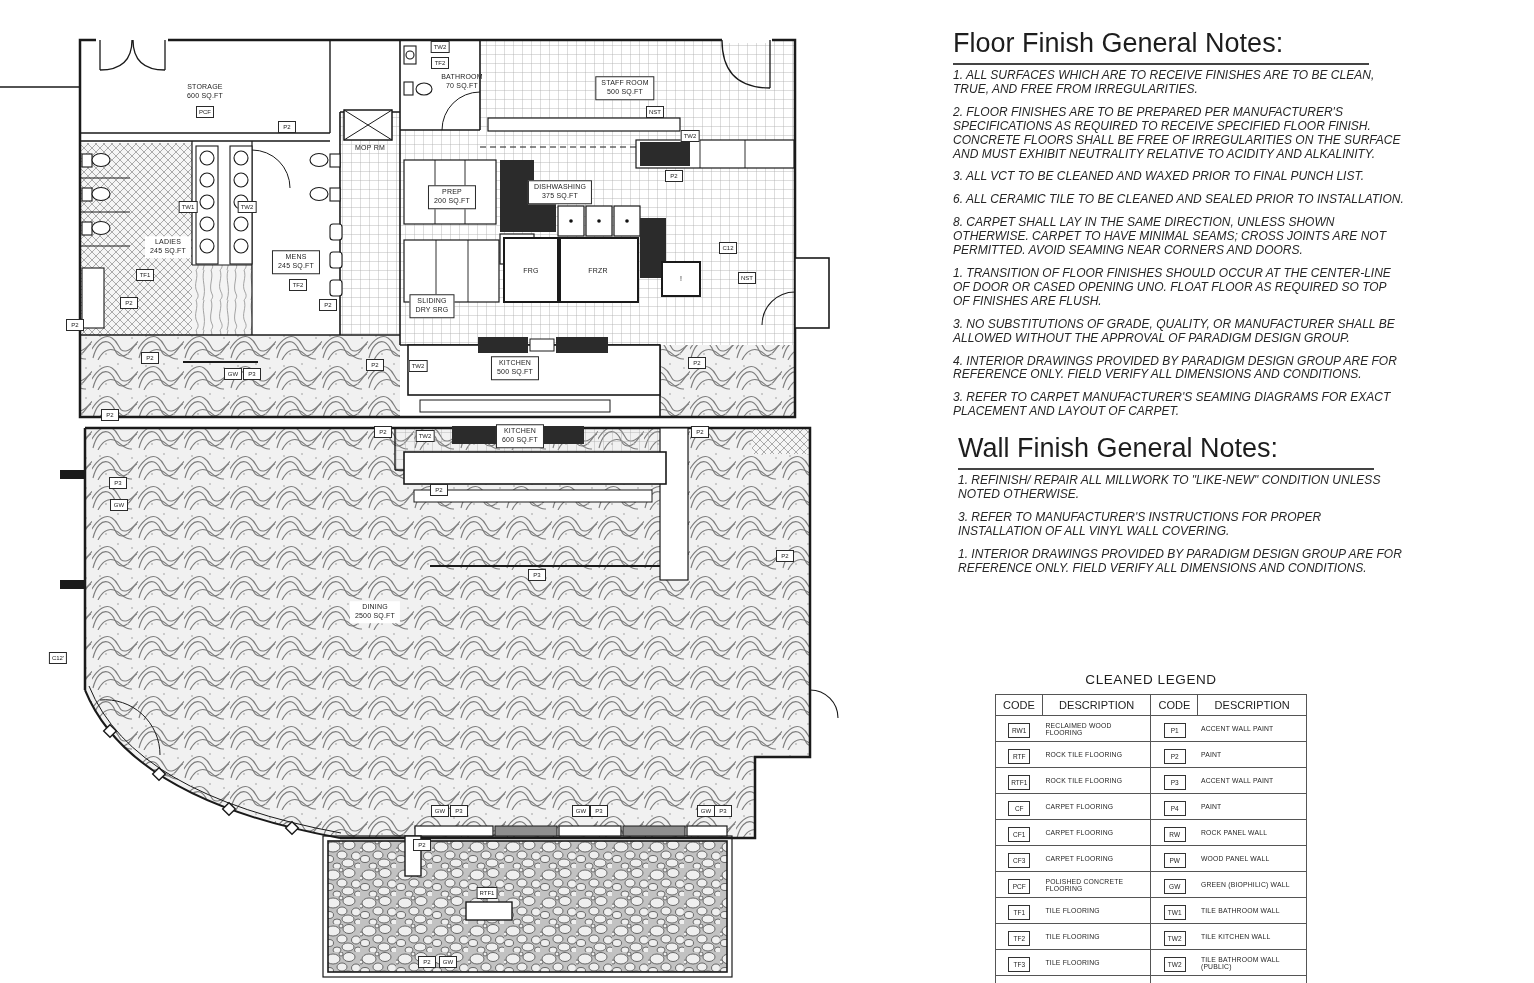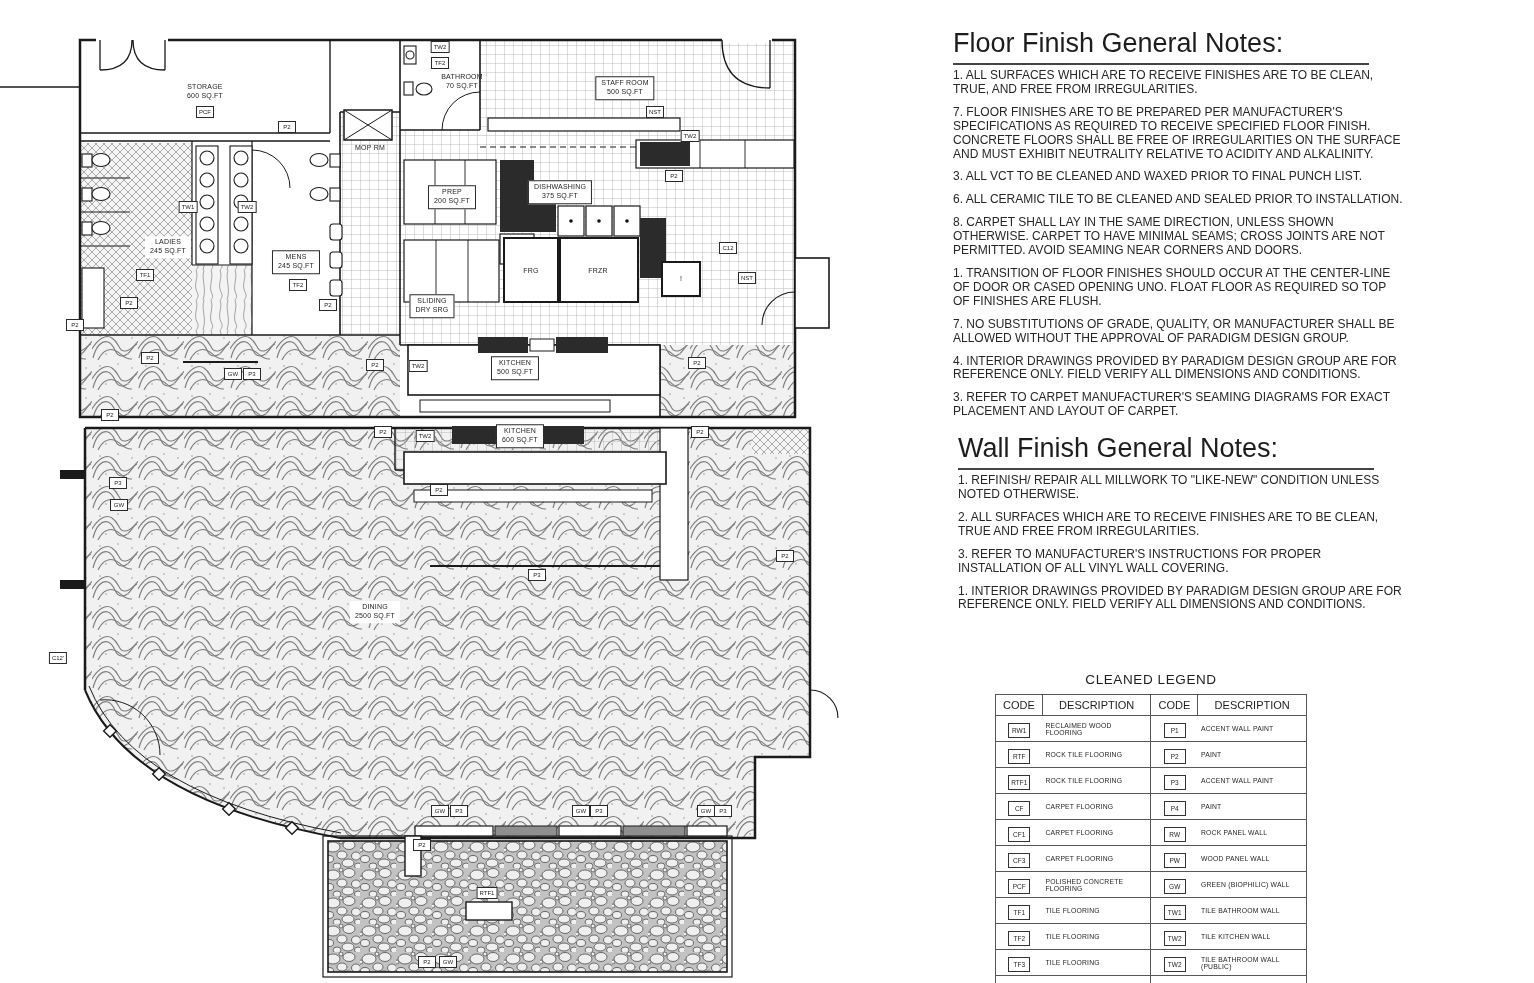--- a/index.html
+++ b/index.html
@@ -13,21 +13,21 @@
   .plan-label.boxed{background:#fff;border:1px solid #2a2a2a;padding:2px 5px;}
   .plan-label.bg{background:#fff;padding:2px 5px;}
   .plan-tag{position:absolute;transform:translate(-50%,-50%);background:#fff;
             border:1px solid #2a2a2a;font-size:6px;line-height:1;padding:2px 2px;
             min-width:12px;text-align:center;color:#1c1c1c;}
   
   .notes{position:absolute;left:937px;top:28px;width:452px;margin-left:16px;}
   .notes h1{font-size:27px;font-weight:400;margin:0 0 4px 0;color:#1d1d1d;
             border-bottom:2px solid #444;padding-bottom:4px;width:416px;}
   .notes h1.wall{margin-left:5px;margin-top:14px;}
-  .note{font-size:12px;line-height:1.16;margin:0 0 9px 0;font-weight:500;color:#262626;}
+  .note{font-size:12px;line-height:1.16;margin:0 0 9px 0;font-weight:500;color:#262626;font-style:italic;}
   .wall-note{margin-left:5px;}
   
   .legend{position:absolute;left:995px;top:672px;width:312px;}
   .legend-title{text-align:center;font-size:13.5px;letter-spacing:.6px;color:#1d1d1d;margin-bottom:7px;}
   table.legend-table{border-collapse:collapse;width:100%;}
   .legend-table th{font-size:11px;font-weight:400;border:1px solid #555;padding:4px 2px;color:#1d1d1d;}
   .legend-table td{border-top:1px solid #555;border-bottom:1px solid #555;padding:3px 3px;height:18px;}
   .legend-table td.codecell{border-left:1px solid #555;width:44px;text-align:center;}
   .legend-table td.desccell{border-right:1px solid #555;width:112px;font-size:6.8px;color:#1d1d1d;letter-spacing:.2px;}
   .code-box{display:inline-block;border:1px solid #333;background:#fff;font-size:6.5px;
@@ -318,33 +318,32 @@
       <div class="plan-tag" style="left: 422px; top: 845px;">P2</div>
       <div class="plan-tag" style="left: 487px; top: 893px;">RTF1</div>
       <div class="plan-tag" style="left: 427px; top: 962px;">P2</div>
       <div class="plan-tag" style="left: 448px; top: 962px;">GW</div>
     </div>
 
   <div class="notes">
     <h1>Floor Finish General Notes:</h1>
     <div id="floor-notes">
         <p class="note">1. ALL SURFACES WHICH ARE TO RECEIVE FINISHES ARE TO BE CLEAN, TRUE, AND FREE FROM IRREGULARITIES.</p>
-        <p class="note">7. FLOOR FINISHES ARE TO BE PREPARED PER MANUFACTURER'S SPECIFICATIONS AS REQUIRED TO RECEIVE SPECIFIED FLOOR FINISH. CONCRETE FLOORS SHALL BE FREE OF IRREGULARITIES ON THE SURFACE AND MUST EXHIBIT NEUTRALITY RELATIVE TO ACIDITY AND ALKALINITY.</p>
+        <p class="note">2. FLOOR FINISHES ARE TO BE PREPARED PER MANUFACTURER'S SPECIFICATIONS AS REQUIRED TO RECEIVE SPECIFIED FLOOR FINISH. CONCRETE FLOORS SHALL BE FREE OF IRREGULARITIES ON THE SURFACE AND MUST EXHIBIT NEUTRALITY RELATIVE TO ACIDITY AND ALKALINITY.</p>
         <p class="note">3. ALL VCT TO BE CLEANED AND WAXED PRIOR TO FINAL PUNCH LIST.</p>
         <p class="note">6. ALL CERAMIC TILE TO BE CLEANED AND SEALED PRIOR TO INSTALLATION.</p>
         <p class="note">8. CARPET SHALL LAY IN THE SAME DIRECTION, UNLESS SHOWN OTHERWISE. CARPET TO HAVE MINIMAL SEAMS; CROSS JOINTS ARE NOT PERMITTED. AVOID SEAMING NEAR CORNERS AND DOORS.</p>
         <p class="note">1. TRANSITION OF FLOOR FINISHES SHOULD OCCUR AT THE CENTER-LINE OF DOOR OR CASED OPENING UNO. FLOAT FLOOR AS REQUIRED SO TOP OF FINISHES ARE FLUSH.</p>
-        <p class="note">7. NO SUBSTITUTIONS OF GRADE, QUALITY, OR MANUFACTURER SHALL BE ALLOWED WITHOUT THE APPROVAL OF PARADIGM DESIGN GROUP.</p>
+        <p class="note">3. NO SUBSTITUTIONS OF GRADE, QUALITY, OR MANUFACTURER SHALL BE ALLOWED WITHOUT THE APPROVAL OF PARADIGM DESIGN GROUP.</p>
         <p class="note">4. INTERIOR DRAWINGS PROVIDED BY PARADIGM DESIGN GROUP ARE FOR REFERENCE ONLY. FIELD VERIFY ALL DIMENSIONS AND CONDITIONS.</p>
         <p class="note">3.  REFER TO CARPET MANUFACTURER'S SEAMING DIAGRAMS FOR EXACT PLACEMENT AND LAYOUT OF CARPET.</p>
       </div>
     <h1 class="wall">Wall Finish General Notes:</h1>
     <div id="wall-notes">
         <p class="note wall-note">1. REFINISH/ REPAIR ALL MILLWORK TO "LIKE-NEW" CONDITION UNLESS NOTED OTHERWISE.</p>
-        <p class="note wall-note">2. ALL SURFACES WHICH ARE TO RECEIVE FINISHES ARE TO BE CLEAN, TRUE AND FREE FROM IRREGULARITIES.</p>
         <p class="note wall-note">3. REFER TO MANUFACTURER'S INSTRUCTIONS FOR PROPER INSTALLATION OF ALL VINYL WALL COVERING.</p>
         <p class="note wall-note">1. INTERIOR DRAWINGS PROVIDED BY PARADIGM DESIGN GROUP ARE FOR REFERENCE ONLY. FIELD VERIFY ALL DIMENSIONS AND CONDITIONS.</p>
       </div>
   </div>
 
   <div class="legend">
     <div class="legend-title">CLEANED LEGEND</div>
     <table class="legend-table">
       <thead>
         <tr>

